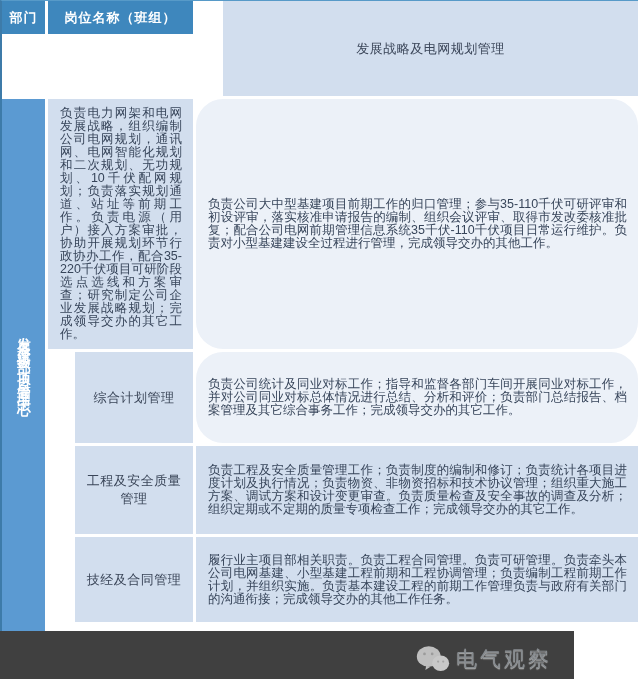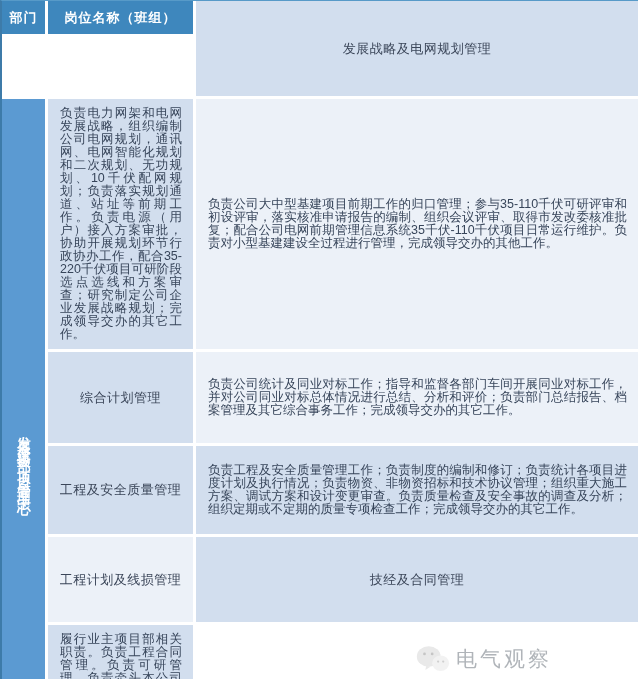--- a/index.html
+++ b/index.html
@@ -52,31 +52,32 @@
     display:flex;
     align-items:center;
     justify-content:center;
   }
   .title{
     font-size:13px;
     color:#3b4659;
     text-align:center;
     padding:4px 6px;
     letter-spacing:0.5px;
+    margin-left:27px;
   }
   .duty{
     font-size:12.5px;
     color:#37455a;
     line-height:13px;
     padding:8px 11px 8px 12px;
     text-align:justify;
     justify-content:flex-start;
   }
   .bg-odd{background:#d2deee;}
-  .bg-even{background:#ecf1f8;}
+  .bg-even{background:#ecf1f8;border-radius:27px;}
   .r1{min-height:95px;}
   .r2{min-height:97px;}
   .r3{min-height:74px;}
   .r4{min-height:91px;}
   .r5{min-height:88px;}
   .r6{min-height:85px;}
   .r7{min-height:85px;}
   .watermark{
     position:absolute;
     right:22px;
@@ -110,21 +111,20 @@
 
     <div class="cell duty bg-even r2">负责公司大中型基建项目前期工作的归口管理；参与35-110千伏可研评审和初设评审，落实核准申请报告的编制、组织会议评审、取得市发改委核准批复；配合公司电网前期管理信息系统35千伏-110千伏项目日常运行维护。负责对小型基建建设全过程进行管理，完成领导交办的其他工作。</div>
 
     <div class="cell title bg-odd r3">综合计划管理</div>
 
     <div class="cell duty bg-even r4">负责公司统计及同业对标工作；指导和监督各部门车间开展同业对标工作，并对公司同业对标总体情况进行总结、分析和评价；负责部门总结报告、档案管理及其它综合事务工作；完成领导交办的其它工作。</div>
 
     <div class="cell title bg-odd r5">工程及安全质量管理</div>
     <div class="cell duty bg-odd r5">负责工程及安全质量管理工作；负责制度的编制和修订；负责统计各项目进度计划及执行情况；负责物资、非物资招标和技术协议管理；组织重大施工方案、调试方案和设计变更审查。负责质量检查及安全事故的调查及分析；组织定期或不定期的质量专项检查工作；完成领导交办的其它工作。</div>
 
-    <div class="cell title bg-even r6">工程计划及线损管理</div>
 
     <div class="cell title bg-odd r7">技经及合同管理</div>
     <div class="cell duty bg-odd r7">履行业主项目部相关职责。负责工程合同管理。负责可研管理。负责牵头本公司电网基建、小型基建工程前期和工程协调管理；负责编制工程前期工作计划，并组织实施。负责基本建设工程的前期工作管理负责与政府有关部门的沟通衔接；完成领导交办的其他工作任务。</div>
 
   </div>
 
   <div class="watermark">
     <span style="display:inline-flex;">
       <svg width="34" height="28" viewBox="0 0 40 32" xmlns="http://www.w3.org/2000/svg">
         <ellipse cx="15" cy="13" rx="14" ry="12" fill="#e3e3e3"></ellipse>

